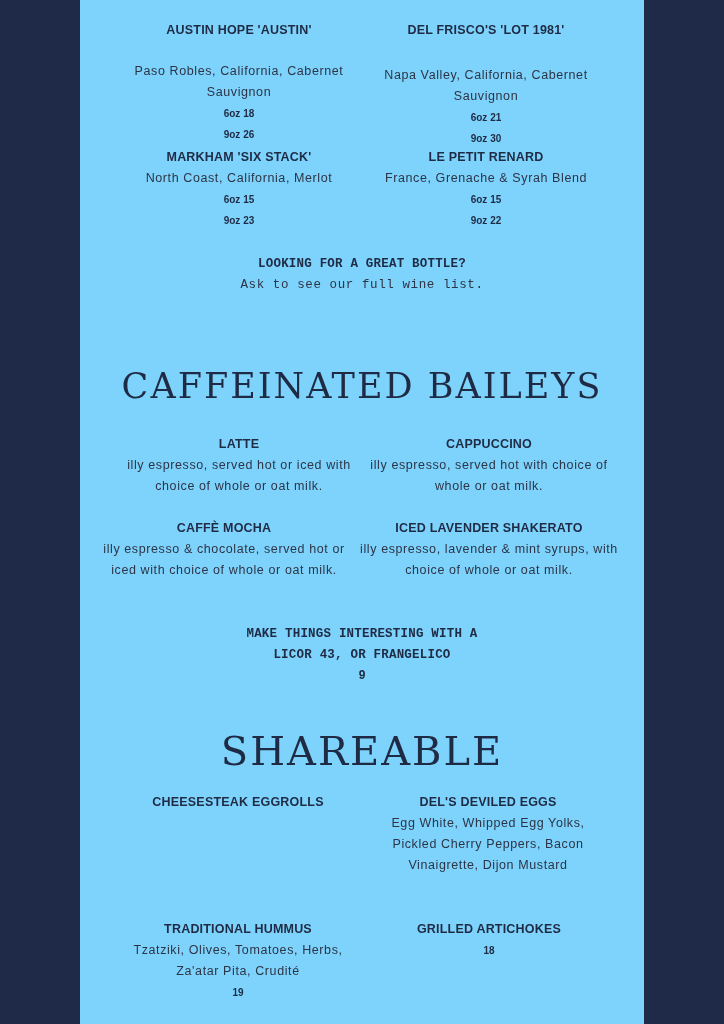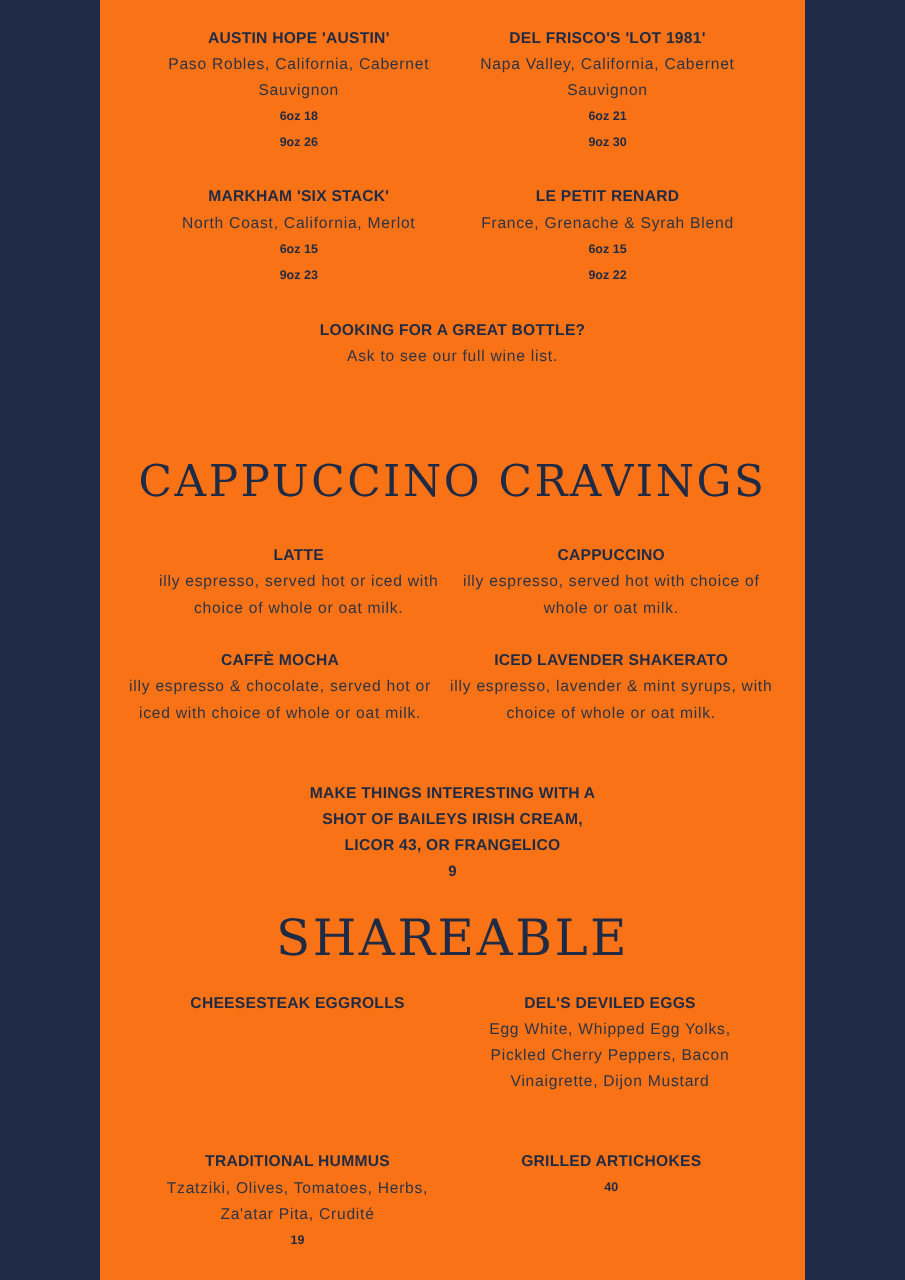--- a/index.html
+++ b/index.html
@@ -4,49 +4,49 @@
 <style>
   html, body { margin: 0; padding: 0; }
   body {
     width: 724px; height: 1024px; overflow: hidden;
     background: #1f2a48;
     font-family: "Liberation Sans", "DejaVu Sans", sans-serif;
     color: #1f2a44;
   }
   .page {
     position: absolute; left: 80px; top: 0; width: 564px; height: 1024px;
-    background: #f97316;
+    background: #7dd3fc;
   }
   .item-name { font-weight: bold; font-size: 12.5px; letter-spacing: 0.2px; color: #1f2a44; }
   .item-desc { font-size: 12.5px; letter-spacing: 0.6px; color: #2d3446; line-height: 21px; }
   .item-price { font-weight: bold; font-size: 10px; color: #1f2a44; line-height: 21px; }
   .col { position: absolute; width: 250px; text-align: center; line-height: 21px; }
   .col.left { left: 34px; }
   .col.right { left: 281px; }
   .section-title {
     position: absolute; left: 0; width: 564px; text-align: center;
     font-family: "DejaVu Serif", "Liberation Serif", serif;
     font-weight: normal; letter-spacing: 2px; color: #1f2a44;
   }
-  .note { position: absolute; left: 0; width: 564px; text-align: center; line-height: 21px; }
+  .note { position: absolute; left: 0; width: 564px; text-align: center; line-height: 21px; font-family: Liberation Mono, monospace; }
 </style>
 </head>
 <body>
 
 <div class="page">
 
   <div class="col left" style="top:20px;">
     <div class="item-name">AUSTIN HOPE 'AUSTIN'</div>
-    <div class="item-desc" style="padding:0 4px;">Paso Robles, California, Cabernet Sauvignon</div>
+    <div class="item-desc" style="padding:0 4px;margin-top:20px;">Paso Robles, California, Cabernet Sauvignon</div>
     <div class="item-price">6oz 18</div>
     <div class="item-price">9oz 26</div>
   </div>
   <div class="col right" style="top:20px;">
     <div class="item-name">DEL FRISCO'S 'LOT 1981'</div>
-    <div class="item-desc" style="padding:0 4px;">Napa Valley, California, Cabernet Sauvignon</div>
+    <div class="item-desc" style="padding:0 4px;margin-top:24px;">Napa Valley, California, Cabernet Sauvignon</div>
     <div class="item-price">6oz 21</div>
     <div class="item-price">9oz 30</div>
   </div>
 
   <div class="col left" style="top:147px;">
     <div class="item-name">MARKHAM 'SIX STACK'</div>
     <div class="item-desc">North Coast, California, Merlot</div>
     <div class="item-price">6oz 15</div>
     <div class="item-price">9oz 23</div>
   </div>
@@ -55,21 +55,21 @@
     <div class="item-desc">France, Grenache &amp; Syrah Blend</div>
     <div class="item-price">6oz 15</div>
     <div class="item-price">9oz 22</div>
   </div>
 
   <div class="note" style="top:254px;">
     <div class="item-name">LOOKING FOR A GREAT BOTTLE?</div>
     <div class="item-desc">Ask to see our full wine list.</div>
   </div>
 
-  <div class="section-title" style="top:366px; font-size:35px;">CAPPUCCINO CRAVINGS</div>
+  <div class="section-title" style="top:366px; font-size:35px;">CAFFEINATED BAILEYS</div>
 
   <div class="col left" style="top:434px; left:30px; width:258px;">
     <div class="item-name">LATTE</div>
     <div class="item-desc">illy espresso, served hot or iced with choice of whole or oat milk.</div>
   </div>
   <div class="col right" style="top:434px; left:280px; width:258px;">
     <div class="item-name">CAPPUCCINO</div>
     <div class="item-desc">illy espresso, served hot with choice of whole or oat milk.</div>
   </div>
 
@@ -77,21 +77,20 @@
     <div class="item-name">CAFFÈ MOCHA</div>
     <div class="item-desc">illy espresso &amp; chocolate, served hot or iced with choice of whole or oat milk.</div>
   </div>
   <div class="col right" style="top:518px; left:280px; width:258px;">
     <div class="item-name">ICED LAVENDER SHAKERATO</div>
     <div class="item-desc">illy espresso, lavender &amp; mint syrups, with choice of whole or oat milk.</div>
   </div>
 
   <div class="note" style="top:624px;">
     <div class="item-name">MAKE THINGS INTERESTING WITH A</div>
-    <div class="item-name">SHOT OF BAILEYS IRISH CREAM,</div>
     <div class="item-name">LICOR 43, OR FRANGELICO</div>
     <div class="item-price" style="font-size:12px;">9</div>
   </div>
 
   <div class="section-title" style="top:728px; font-size:40px;">SHAREABLE</div>
 
   <div class="col left" style="top:792px; left:40px; width:236px;">
     <div class="item-name">CHEESESTEAK EGGROLLS</div>
   </div>
   <div class="col right" style="top:792px; left:290px; width:236px;">
@@ -99,16 +98,16 @@
     <div class="item-desc">Egg White, Whipped Egg Yolks, Pickled Cherry Peppers, Bacon Vinaigrette, Dijon Mustard</div>
   </div>
 
   <div class="col left" style="top:919px; left:34px; width:248px;">
     <div class="item-name">TRADITIONAL HUMMUS</div>
     <div class="item-desc">Tzatziki, Olives, Tomatoes, Herbs, Za'atar Pita, Crudité</div>
     <div class="item-price">19</div>
   </div>
   <div class="col right" style="top:919px; left:280px; width:258px;">
     <div class="item-name">GRILLED ARTICHOKES</div>
-    <div class="item-price">40</div>
+    <div class="item-price">18</div>
   </div>
 
 </div>
 
 </body></html>

